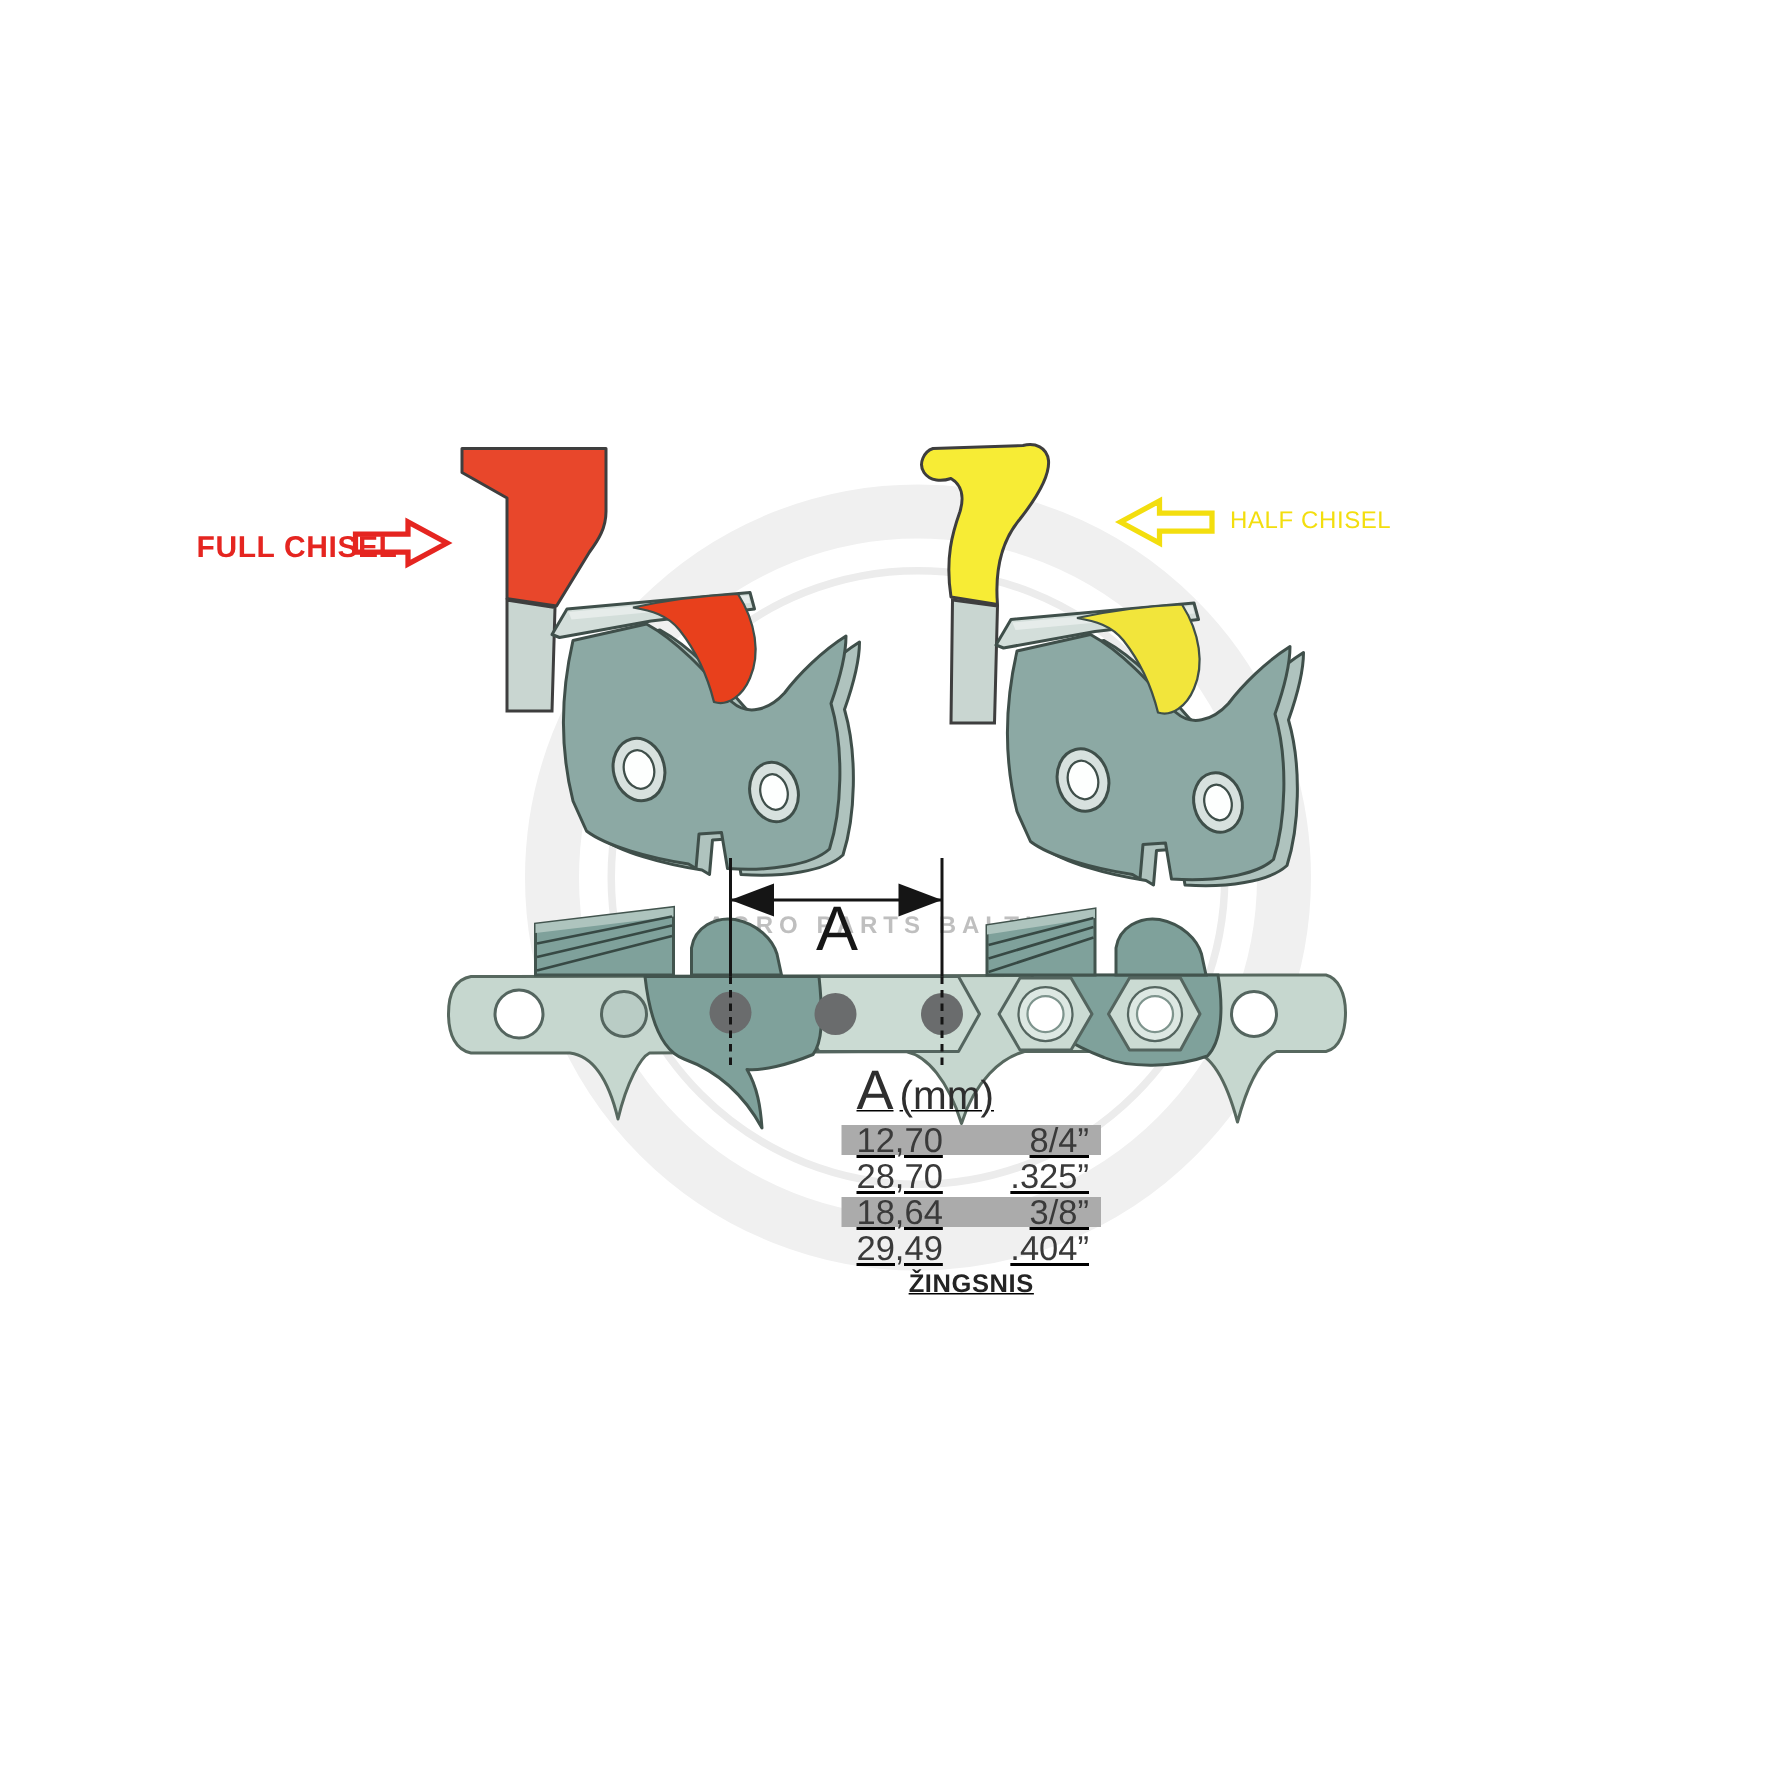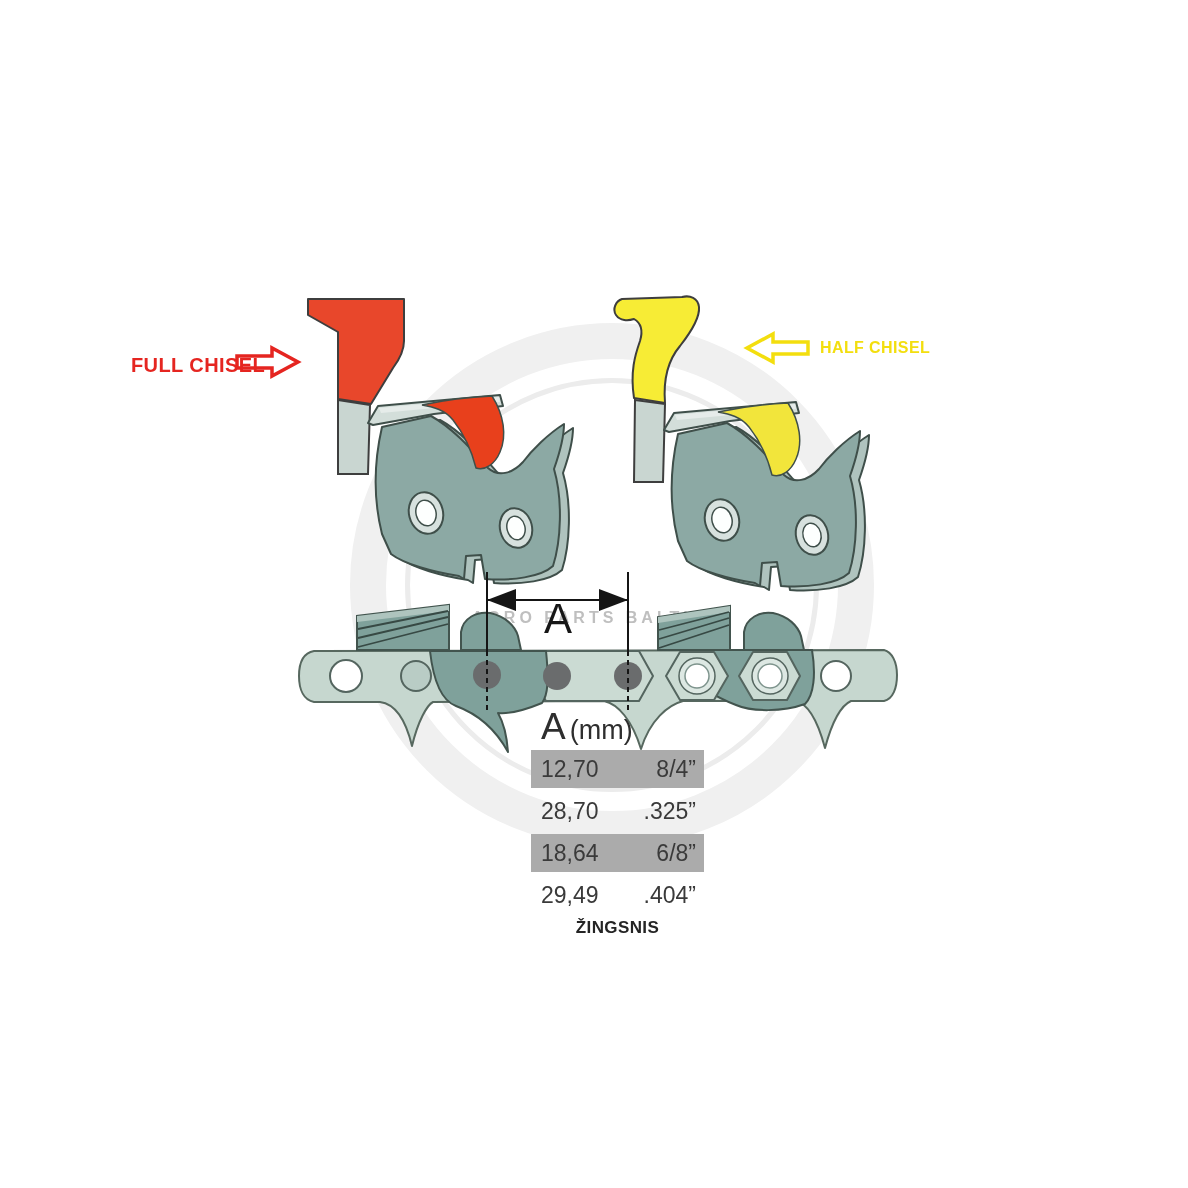--- a/index.html
+++ b/index.html
@@ -29,34 +29,34 @@
   }
   
   #art{position:absolute;left:0;top:0;z-index:2;}
   
   .lbl{position:absolute;z-index:3;white-space:nowrap;}
   .lbl-full{
     left:131px;top:354px;font-size:20px;font-weight:bold;color:#E52520;
     letter-spacing:.4px;
   }
   .lbl-half{
-    left:820px;top:339px;font-size:16px;font-weight:bold;color:#F3DE0E;
+    left:820px;top:339px;font-size:16px;font-weight:normal;color:#F3DE0E;
     letter-spacing:.4px;
   }
   .lbl-dimA{
     left:544px;top:595px;font-size:42px;color:#161616;
   }
   
-  .pitch-table{position:absolute;z-index:3;left:531px;top:706px;width:173px;}
+  .pitch-table{position:absolute;z-index:3;left:561px;top:706px;width:173px;text-decoration:underline;}
   .pt-header{padding-left:10px;color:#2E2E2E;height:44px;white-space:nowrap;}
   .pt-header .sym{font-size:37px;}
   .pt-header .unit{font-size:27px;margin-left:4px;}
   .pt-row{
     display:flex;justify-content:space-between;align-items:center;
-    height:38px;margin-bottom:4px;padding:0 8px 0 10px;
+    height:20px;margin-bottom:4px;padding:0 8px 0 10px;
     font-size:23px;color:#3A3A3A;
   }
   .pt-row.gray{background:#ABABAB;}
   .pt-caption{
     margin-top:2px;text-align:center;font-size:17px;font-weight:bold;
     color:#242424;letter-spacing:.4px;
   }
 </style>
 </head>
 <body>
@@ -204,21 +204,21 @@
     <div class="pt-row gray">
       <span>12,70</span>
       <span>8/4”</span>
     </div>
     <div class="pt-row">
       <span>28,70</span>
       <span>.325”</span>
     </div>
     <div class="pt-row gray">
       <span>18,64</span>
-      <span>6/8”</span>
+      <span>3/8”</span>
     </div>
     <div class="pt-row">
       <span>29,49</span>
       <span>.404”</span>
     </div>
     <div class="pt-caption">ŽINGSNIS</div>
   </div>
 
 </div>
 

